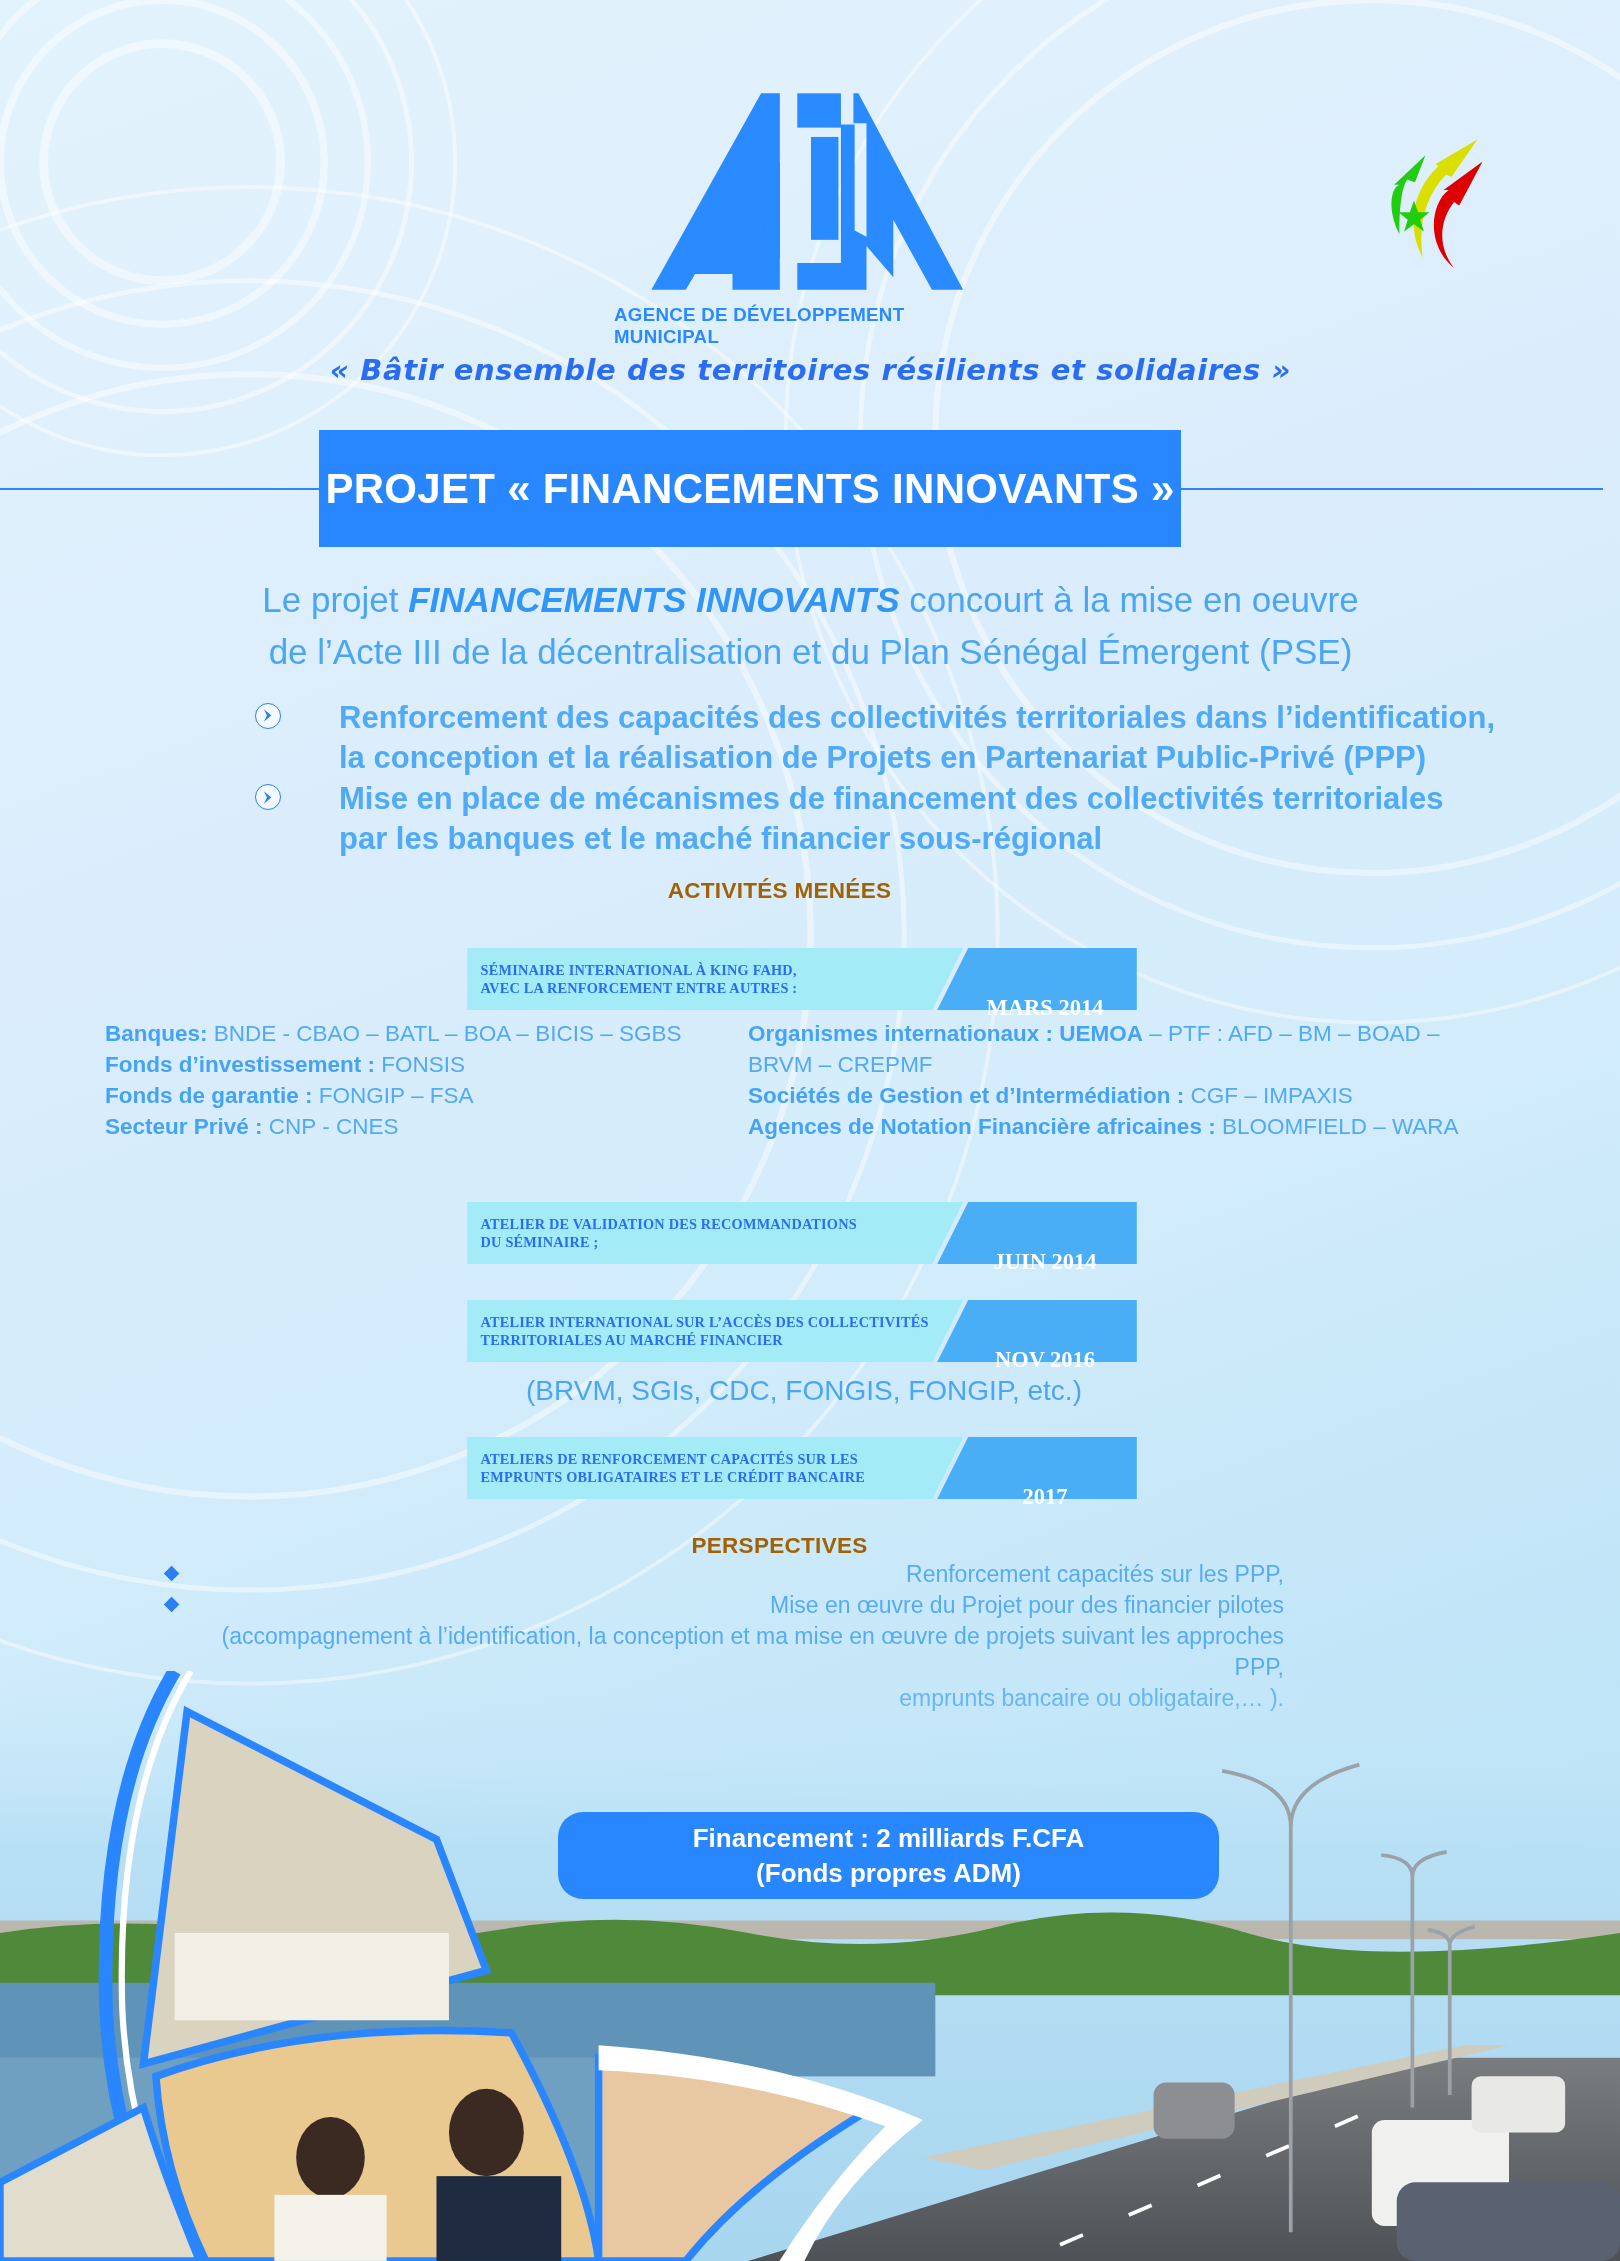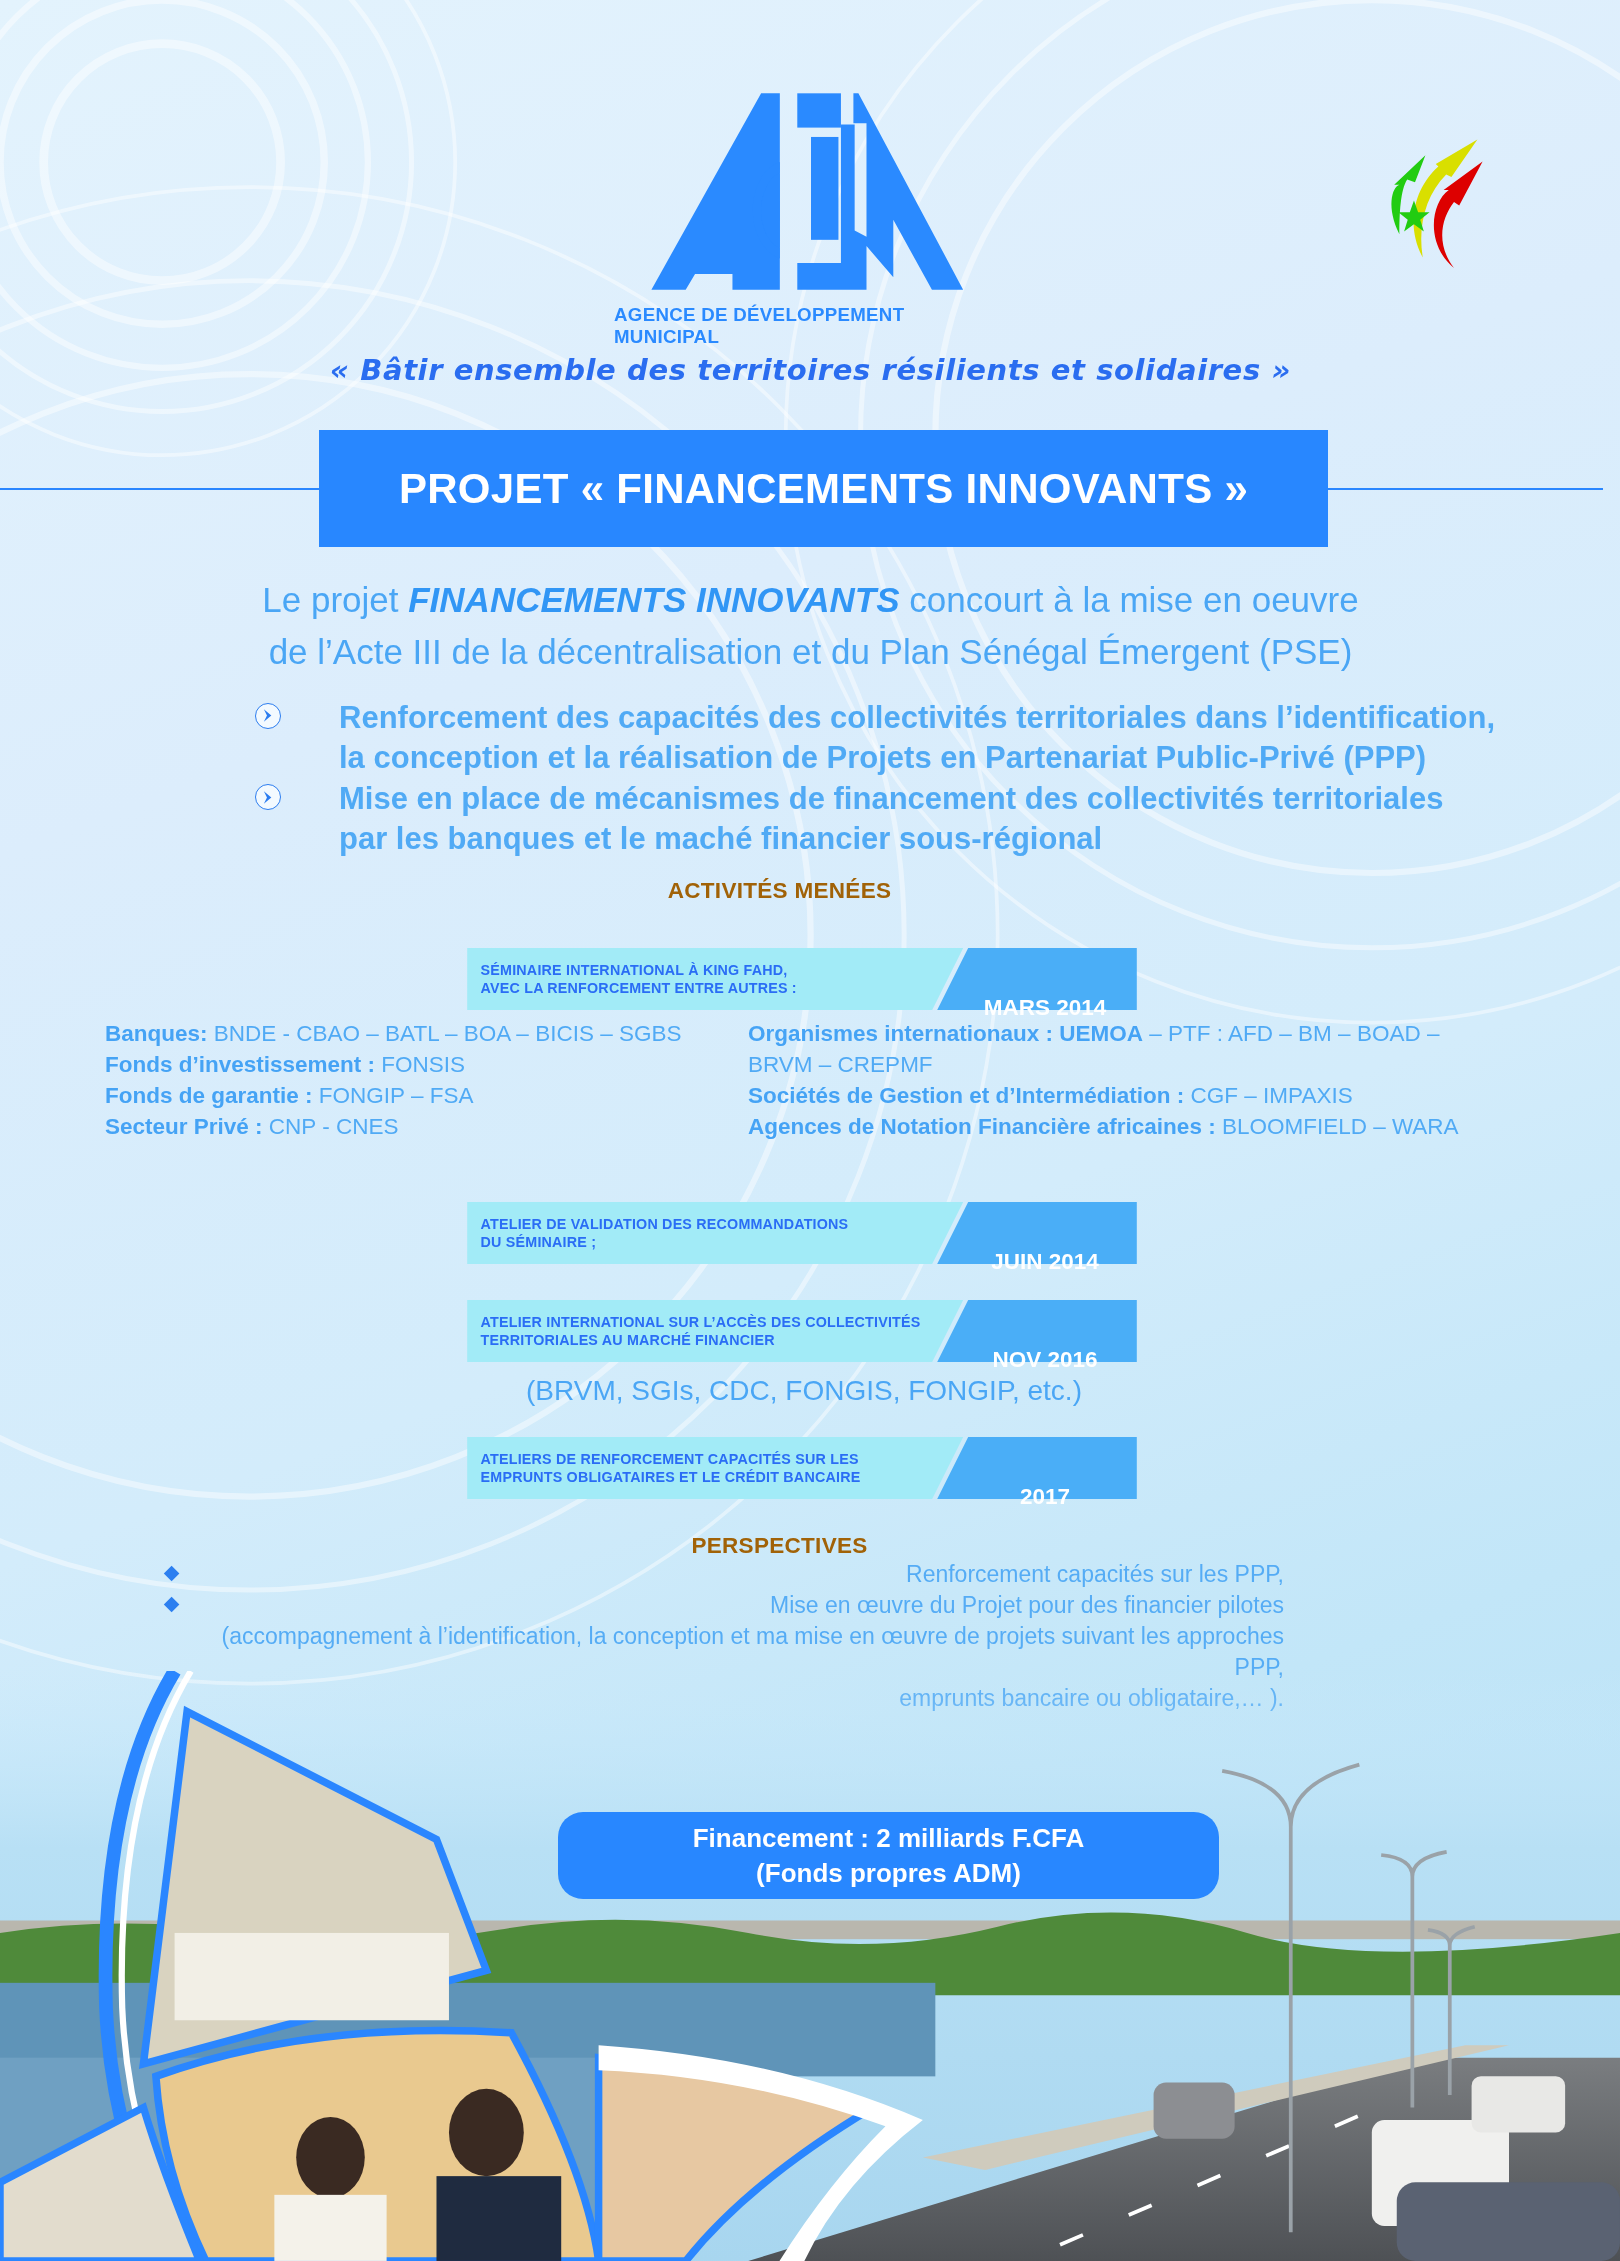--- a/index.html
+++ b/index.html
@@ -12,35 +12,35 @@
   .abs { position:absolute; }
 
   
   .logo { left:614px; top:87px; width:399px; height:262px; }
   .logo-caption { left:614px; top:304px; width:399px; color:#2a8aff; font-weight:bold; font-size:18.7px; letter-spacing:0.3px; }
   .flag-logo { left:1363px; top:125px; width:156px; height:156px; }
 
   .motto { left:187px; top:353px; width:1247px; text-align:center; color:#2a6df0; font-family:"DejaVu Sans", sans-serif; font-style:italic; font-weight:bold; font-size:29px; letter-spacing:0.6px; }
 
   .title-line { left:0; top:488px; width:1603px; height:1.9px; background:#2a86ff; }
-  .title-box { left:319px; top:430px; width:1009px; height:117px; background:#2887ff; display:flex; align-items:center; justify-content:center; }
+  .title-box { left:319px; top:430px; width:862px; height:117px; background:#2887ff; display:flex; align-items:center; justify-content:center; }
   .title-text { color:#fff; font-weight:bold; font-size:42px; letter-spacing:0.3px; }
 
   .intro { left:187px; top:574px; width:1247px; text-align:center; color:#4aa6f5; font-size:35px; line-height:52px; }
   .intro b { font-style:italic; color:#3196f5; }
 
   .objectives { left:249px; top:698px; width:1310px; }
   .obj { position:relative; padding-left:90px; color:#50aaf5; font-size:31px; line-height:40px; font-weight:bold; margin-bottom:1.2px; }
   .obj-icon { position:absolute; left:6.2px; top:5px; width:26px; height:26px; border:1.9px solid #2c7df0; border-radius:50%; background:#f3faff; box-sizing:border-box; }
   .obj-icon svg { position:absolute; left:6.2px; top:4.4px; }
 
   .section-heading { color:#a16207; font-weight:bold; font-size:22.5px; letter-spacing:0.3px; text-align:center; }
   .act-heading { left:561px; top:878px; width:437px; }
 
-  .banner { position:absolute; left:465px; width:674px; height:62px; }
+  .banner { position:absolute; left:465px; width:674px; height:62px;font-family:Liberation Serif, serif; }
   .banner-right { position:absolute; left:0; top:0; width:674px; height:62px; }
   .banner-label { position:absolute; left:15.6px; top:12.5px; width:449px; color:#2a6df5; font-weight:bold; font-size:14.3px; line-height:18.7px; letter-spacing:0.2px; }
   .banner-date { position:absolute; left:499px; top:0; width:162px; height:62px; display:flex; align-items:center; justify-content:center; color:#fff; font-weight:bold; font-size:22.5px;margin-top:29px; }
 
   .participants { color:#50aaf5; font-size:22.5px; line-height:31px; }
   .participants .k { font-weight:bold; color:#45a3f5; }
   .part-left { left:105px; top:1018px; width:636px; }
   .part-right { left:748px; top:1018px; width:823px; }
 
   .bracket-note { left:486px; top:1375px; width:636px; text-align:center; color:#4aa6f5; font-size:28px; }

